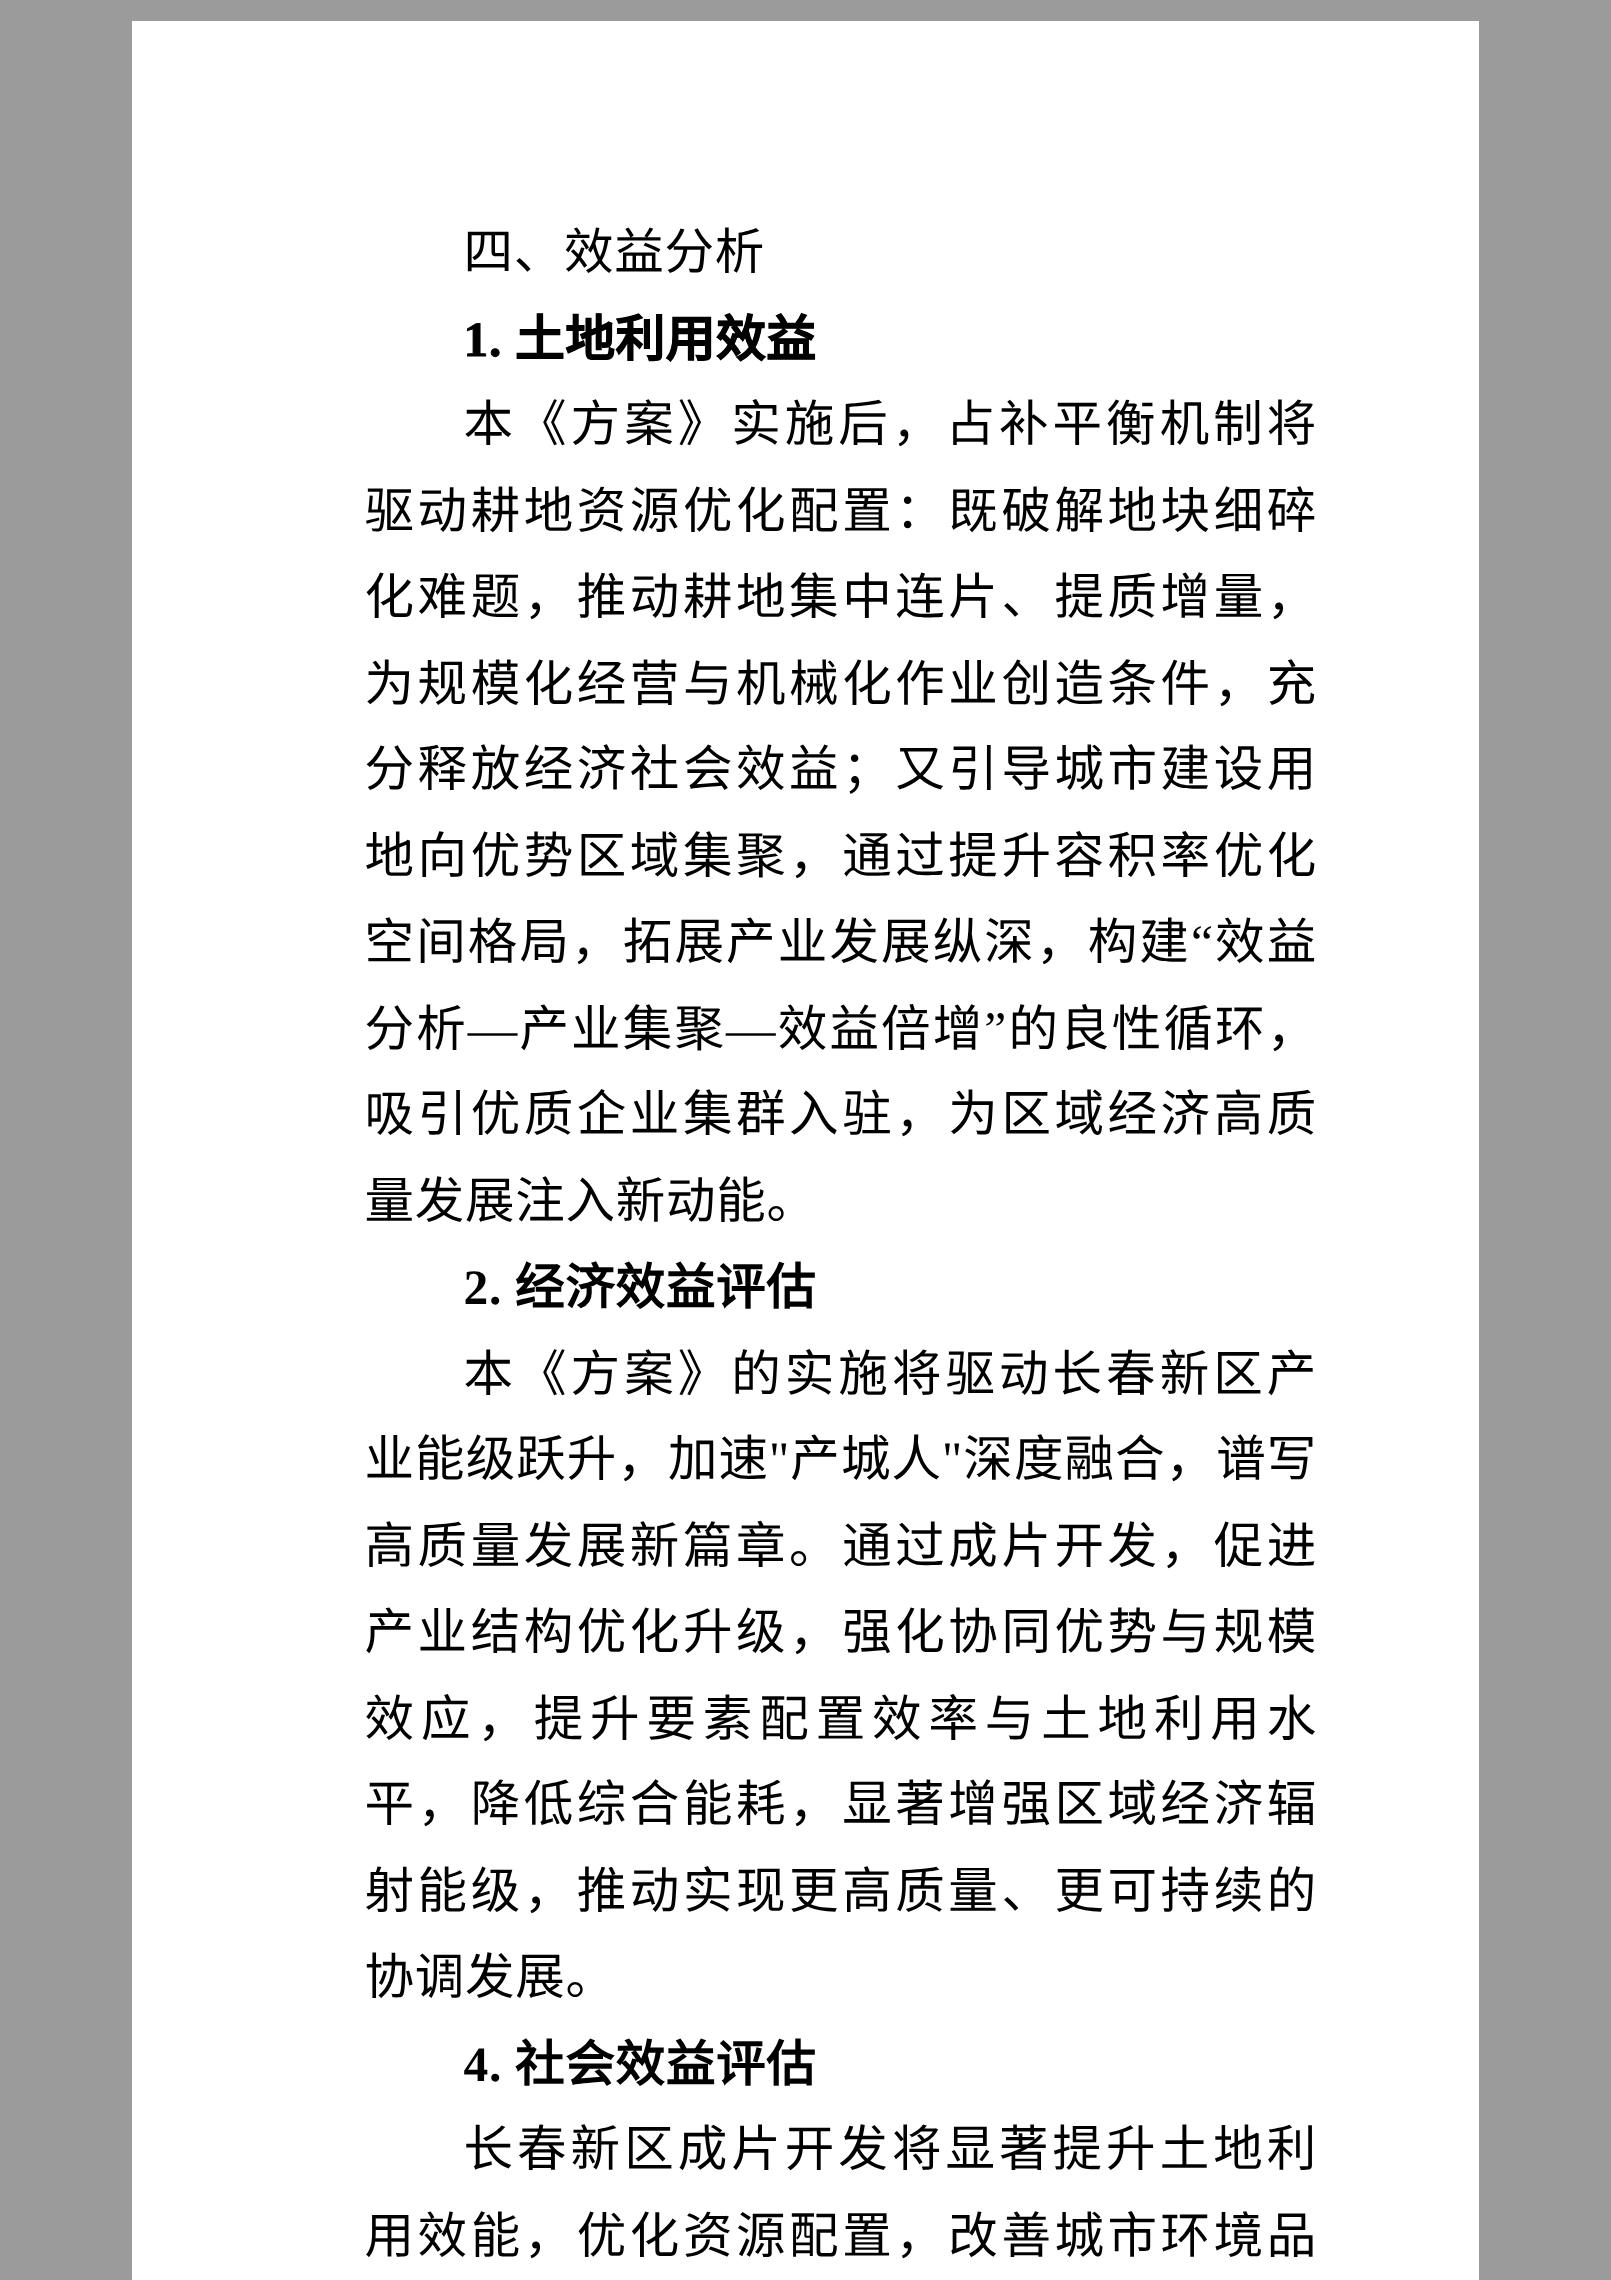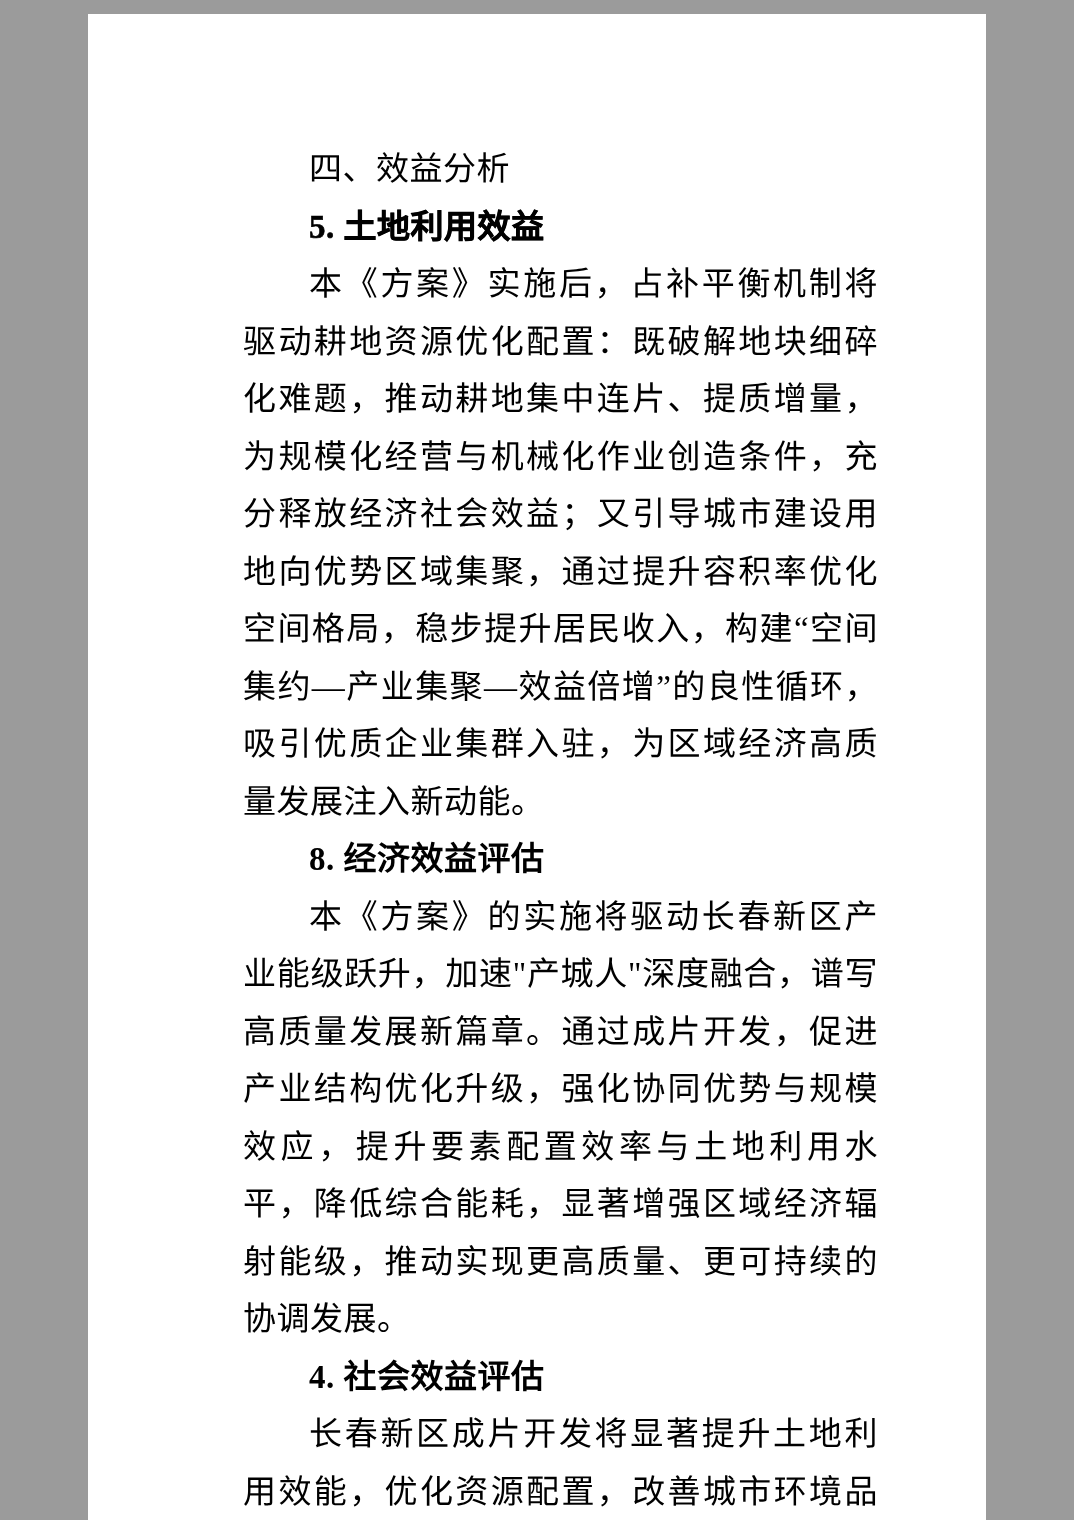--- a/index.html
+++ b/index.html
@@ -46,25 +46,25 @@
   }
 </style>
 </head>
 <body>
 
 <div class="page">
   <div class="doc-body">
 
     <p class="section-heading">四、效益分析</p>
 
-    <p class="sub-heading extra-bold">5. 土地利用效益</p>
+    <p class="sub-heading extra-bold">1. 土地利用效益</p>
 
-    <p class="body-paragraph">本《方案》实施后，占补平衡机制将驱动耕地资源优化配置：既破解地块细碎化难题，推动耕地集中连片、提质增量，为规模化经营与机械化作业创造条件，充分释放经济社会效益；又引导城市建设用地向优势区域集聚，通过提升容积率优化空间格局，稳步提升居民收入，构建“空间集约—产业集聚—效益倍增”的良性循环，吸引优质企业集群入驻，为区域经济高质量发展注入新动能。</p>
+    <p class="body-paragraph">本《方案》实施后，占补平衡机制将驱动耕地资源优化配置：既破解地块细碎化难题，推动耕地集中连片、提质增量，为规模化经营与机械化作业创造条件，充分释放经济社会效益；又引导城市建设用地向优势区域集聚，通过提升容积率优化空间格局，拓展产业发展纵深，构建“效益分析—产业集聚—效益倍增”的良性循环，吸引优质企业集群入驻，为区域经济高质量发展注入新动能。</p>
 
-    <p class="sub-heading">8. 经济效益评估</p>
+    <p class="sub-heading">2. 经济效益评估</p>
 
     <p class="body-paragraph">本《方案》的实施将驱动长春新区产业能级跃升，加速"产城人"深度融合，谱写高质量发展新篇章。通过成片开发，促进产业结构优化升级，强化协同优势与规模效应，提升要素配置效率与土地利用水平，降低综合能耗，显著增强区域经济辐射能级，推动实现更高质量、更可持续的协调发展。</p>
 
     <p class="sub-heading">4. 社会效益评估</p>
 
     <p class="body-paragraph">长春新区成片开发将显著提升土地利用效能，优化资源配置，改善城市环境品质，扩大就业容量。具体而言，此举将驱动产业能级跃升与结构优化，补强产业链条，加速先进制造与高端服务业集聚；促进人才集群式发展，拓宽就业渠道，释放剩余劳动力潜力，稳步提升居民收入；并同步推进基础设施与公共服务配套升级，增强城市综合承载能力，改</p>
 
   </div>
 </div>
 

